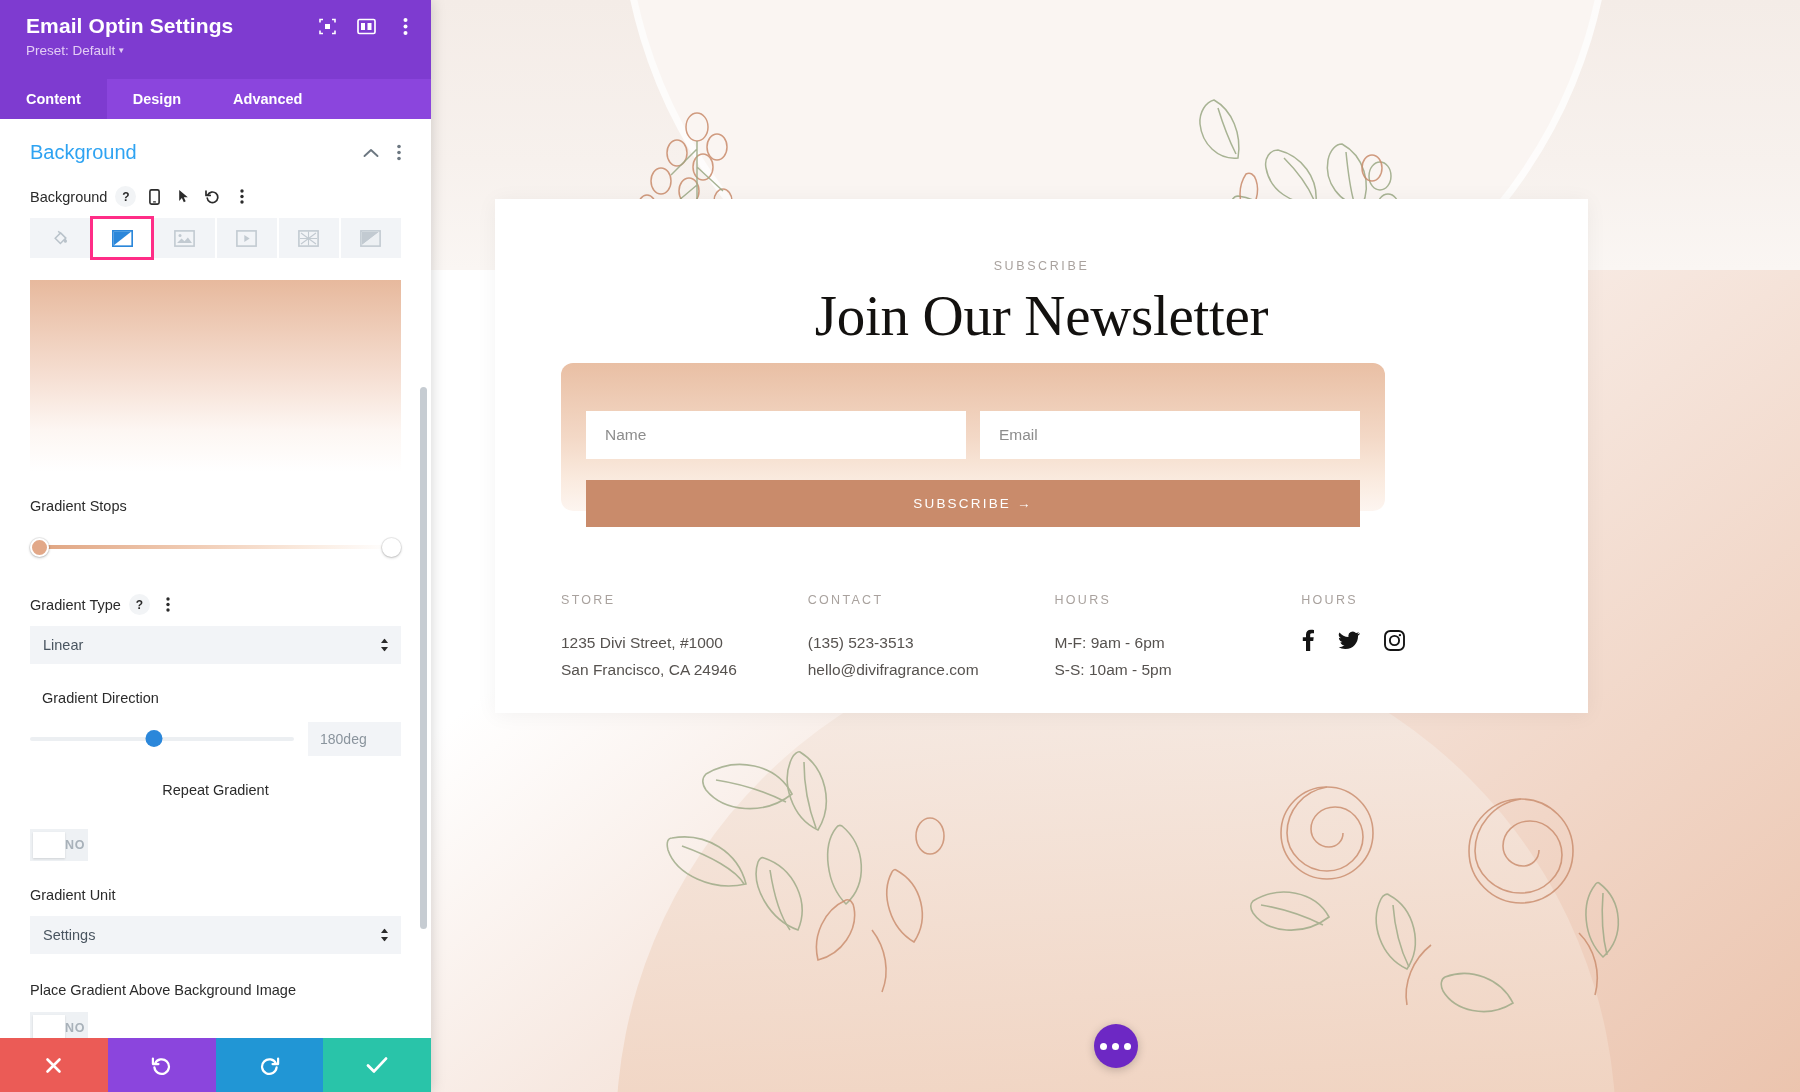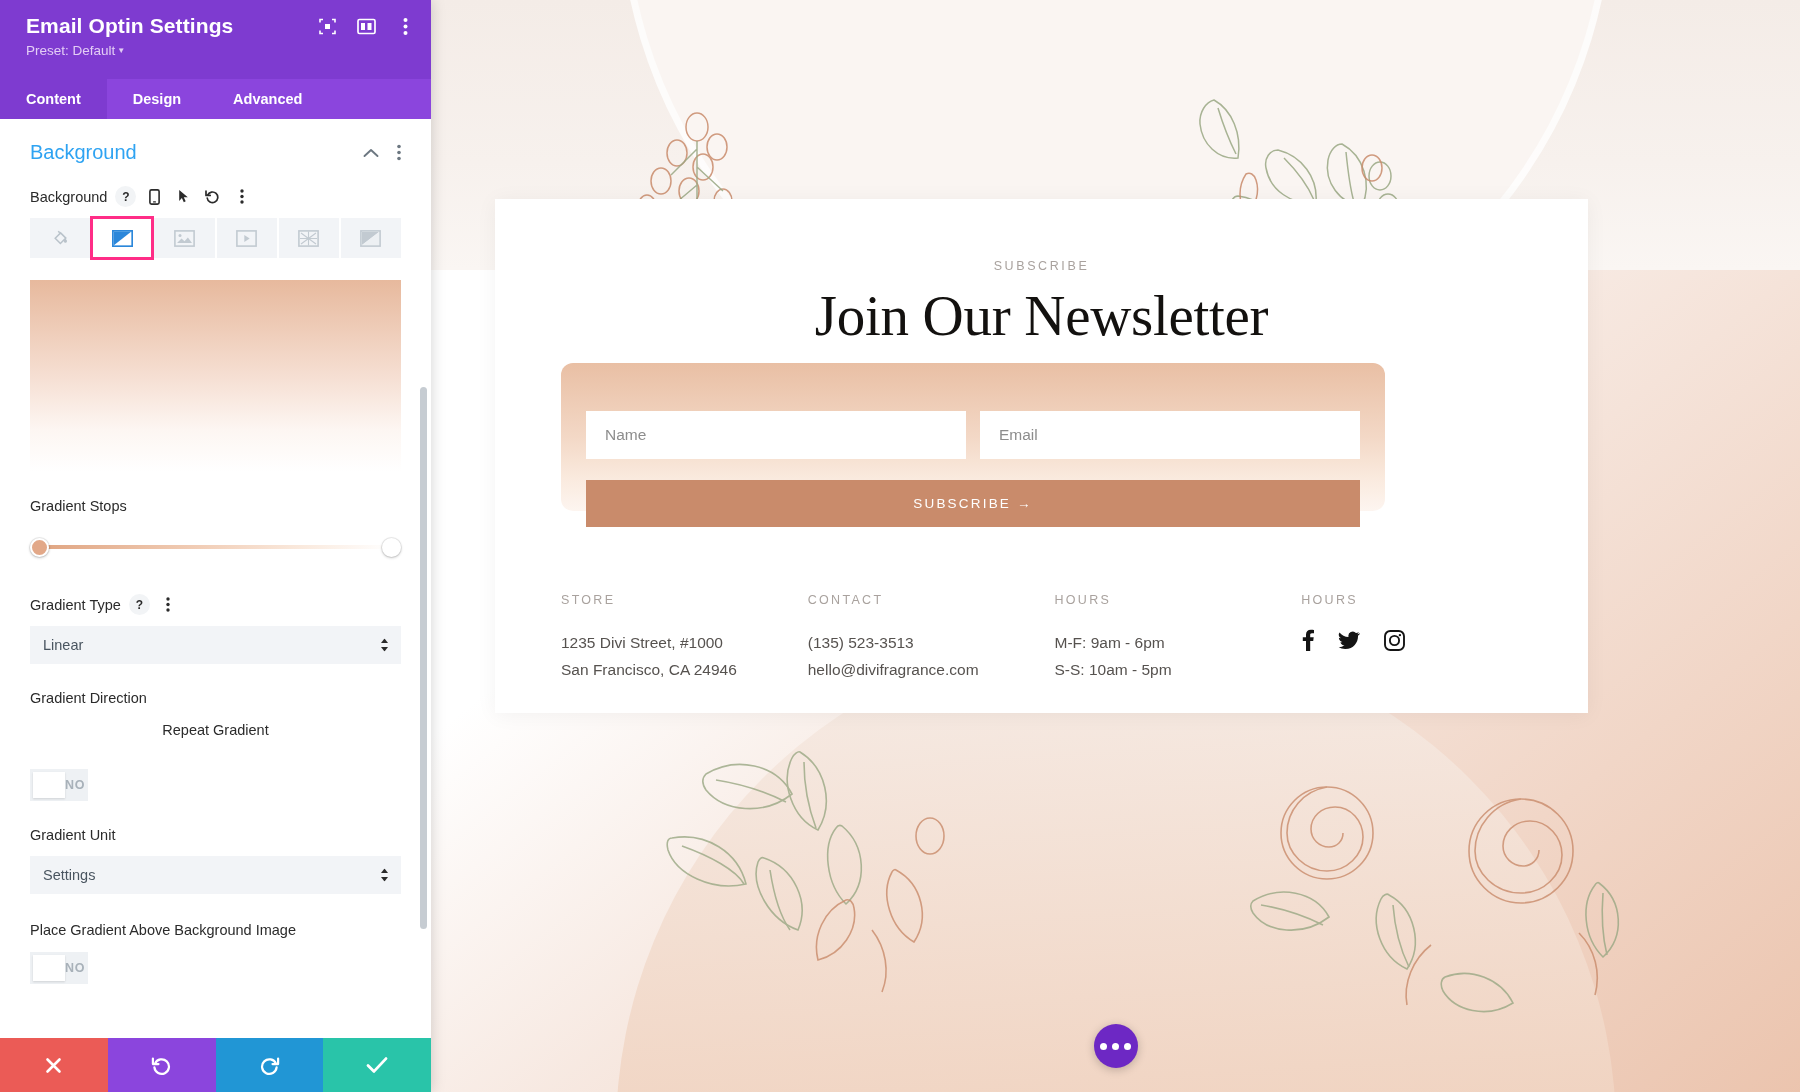--- a/index.html
+++ b/index.html
@@ -533,21 +533,28 @@
         <div class="select-box">
           <span>Linear</span>
           <span class="select-arrows">
             <svg width="9" height="13" viewBox="0 0 9 13">
                 <path d="M4.5 0L8 4.6H1z" fill="#2b2b2b"></path>
                 <path d="M4.5 13L1 8.4h7z" fill="#2b2b2b"></path>
               </svg>
           </span>
         </div>
 
-        <div class="field-label bold" style="margin-bottom:16px;">Gradient Direction</div>
+        <div class="field-label bold" style="margin-bottom:16px;margin-left:12px;">Gradient Direction</div>
+        <div class="dir-row">
+          <div class="dir-slider">
+            <div class="dir-track"></div>
+            <div class="dir-handle"></div>
+          </div>
+          <div class="dir-value">180deg</div>
+        </div>
 
         <div class="field-label bold" style="margin-bottom:31px;text-align:center;">Repeat Gradient</div>
         <div class="toggle-row">
           <div class="toggle">
             <div class="toggle-knob"></div>
             <div class="toggle-text">NO</div>
           </div>
         </div>
 
         <div class="field-label bold" style="margin-bottom:13px;">Gradient Unit</div>

